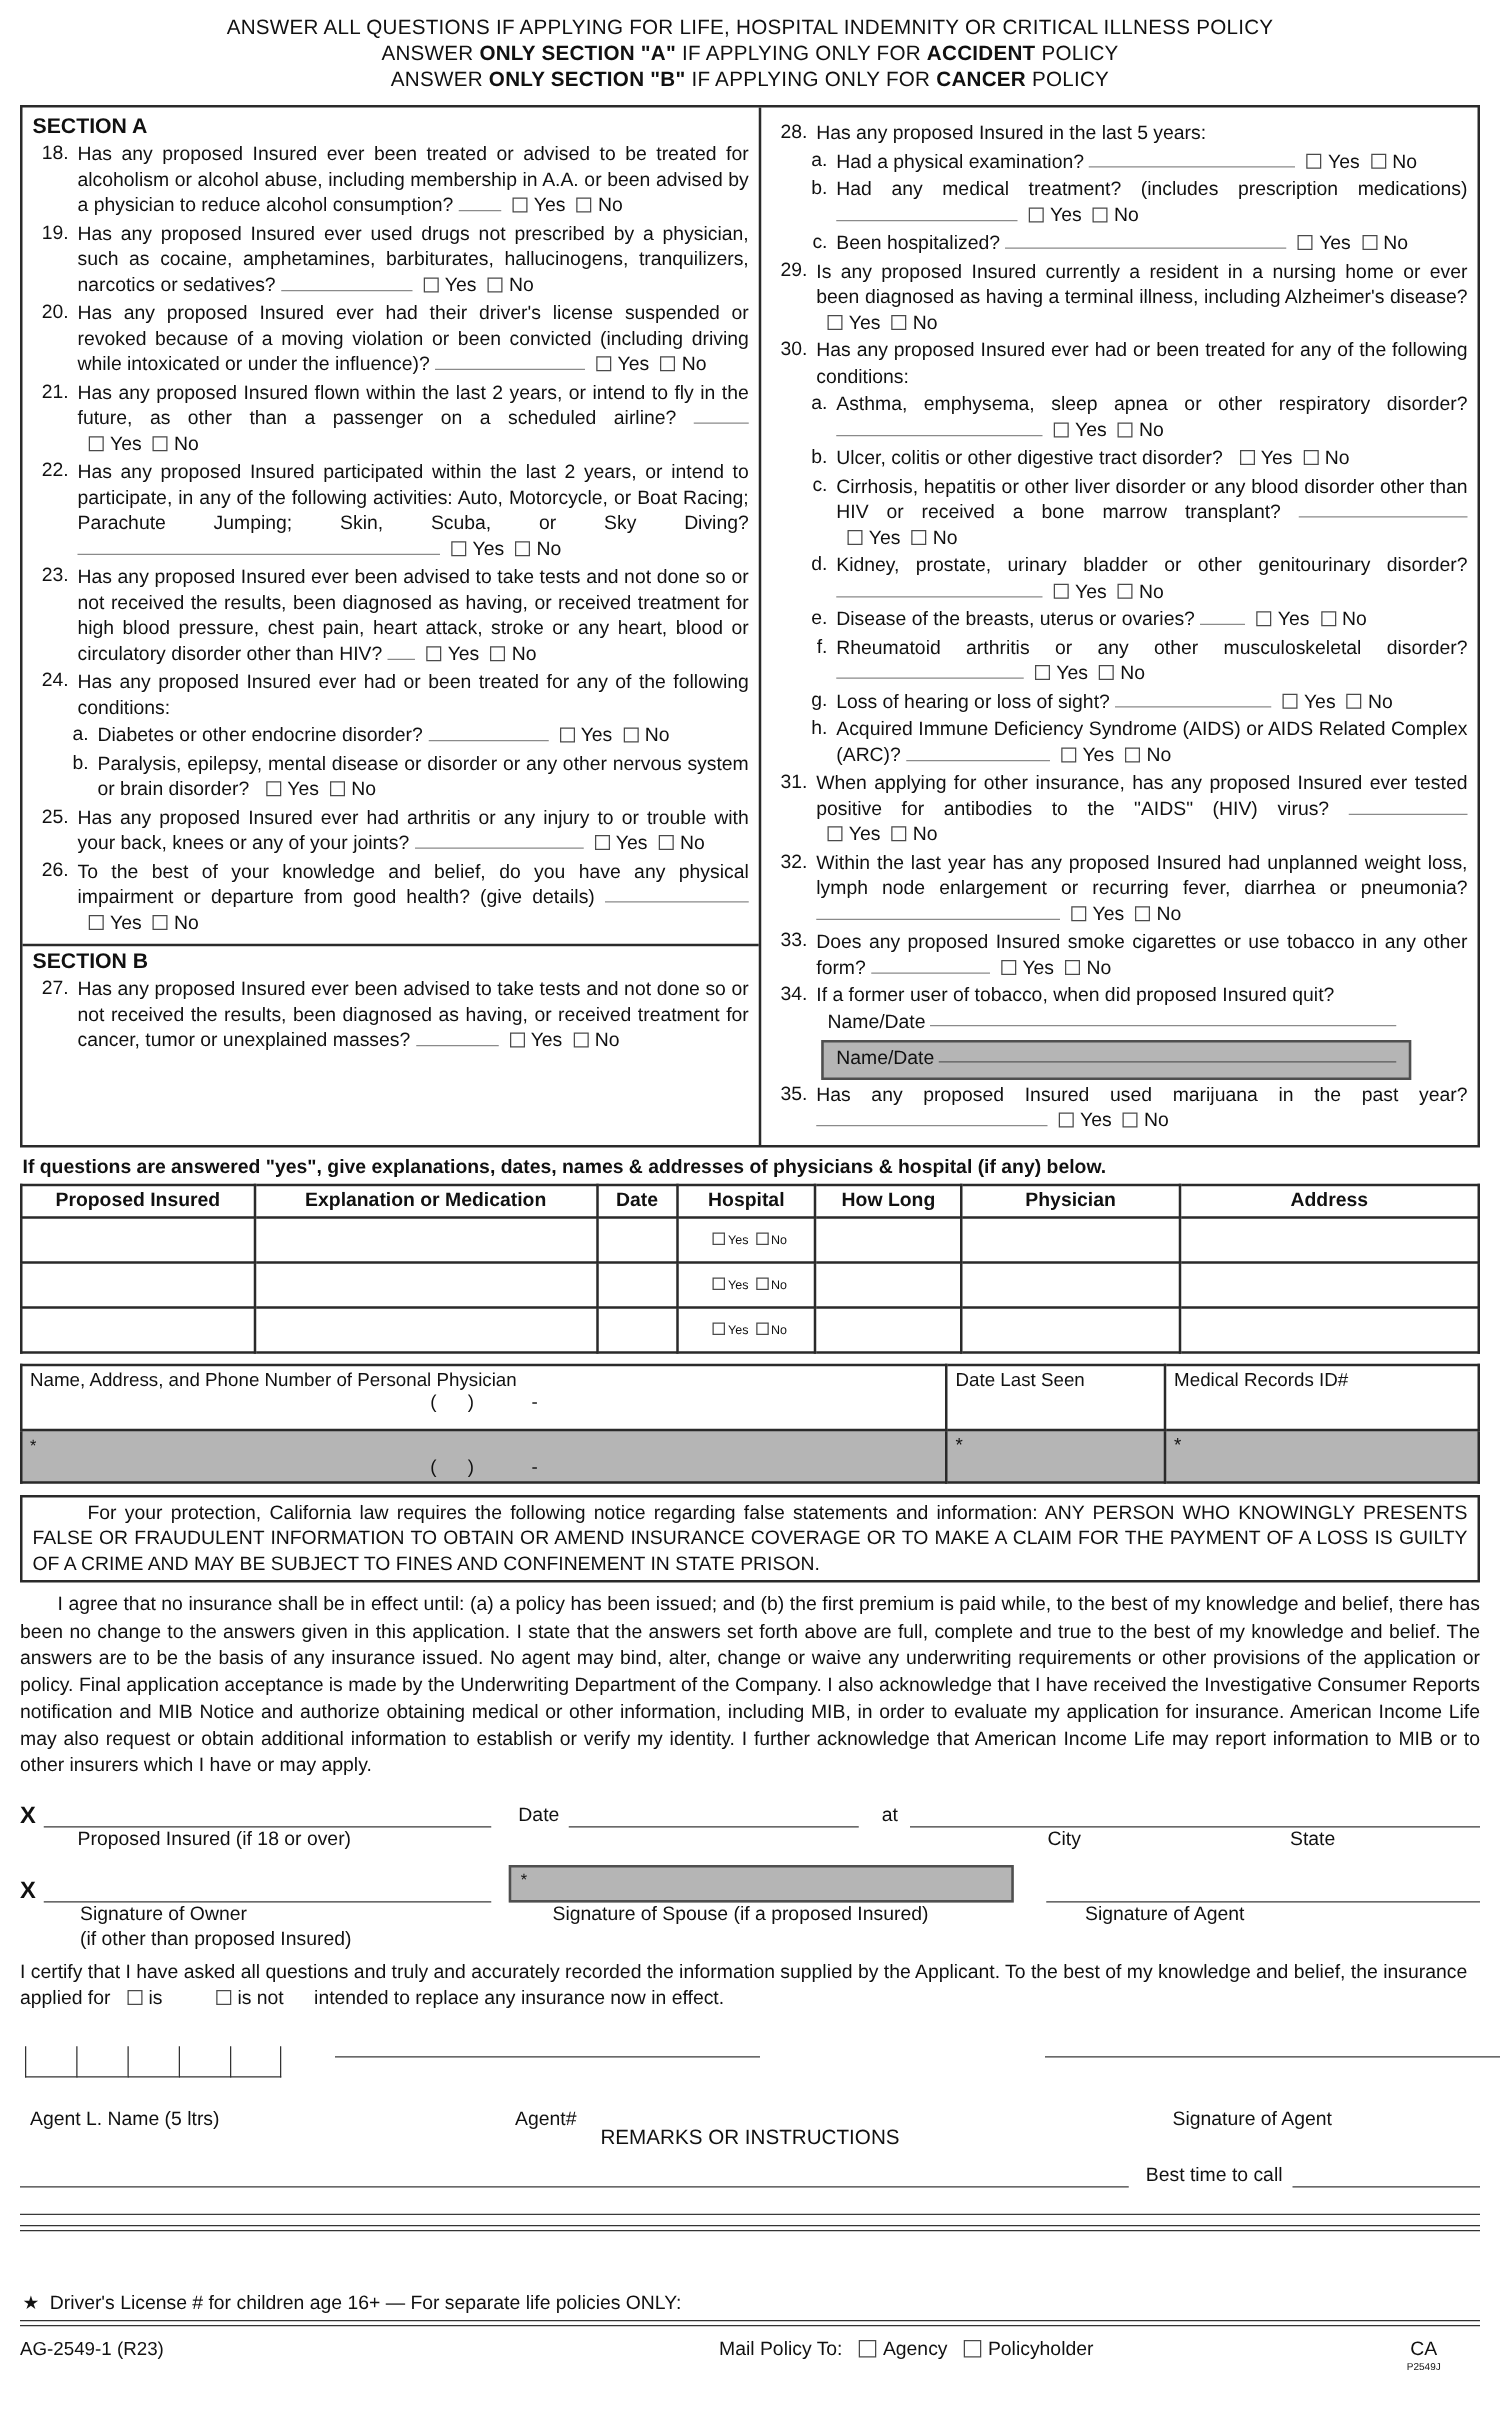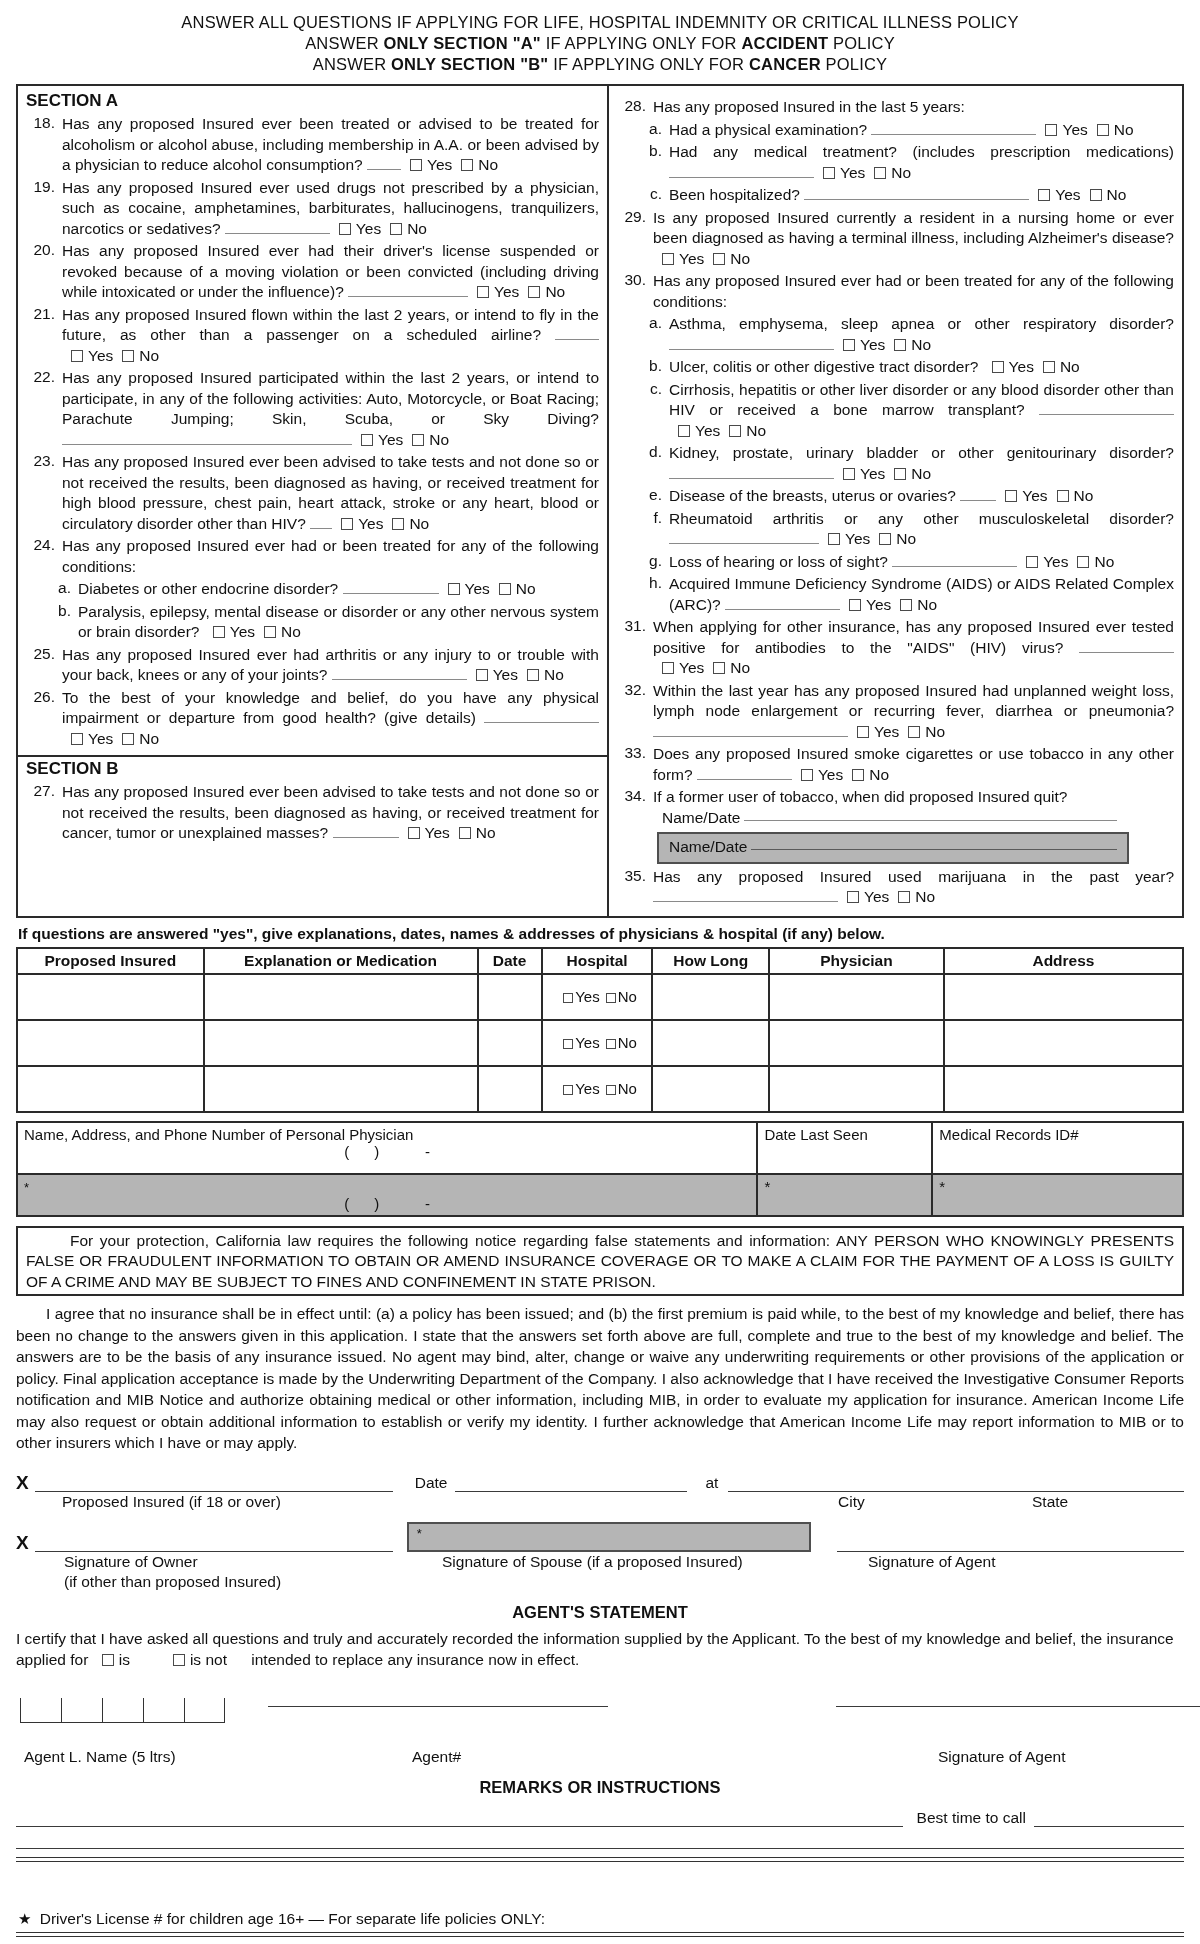--- a/index.html
+++ b/index.html
@@ -37,21 +37,21 @@
   .nd-row .fl { flex:1; margin-left:4px; }
   .nd-box { background:#b5b5b5; border:2px solid #4f4f4f; width:472px; display:flex;
             padding:4px 10px 6px 10px; margin:5px 0 3px 40px; }
   .nd-box .fl { flex:1; margin-left:4px; border-bottom-color:#5a5a5a; }
 
   
   .expl-note { font-weight:bold; font-size:15.5px; margin:7px 0 4px 2px; }
   table { width:100%; border-collapse:collapse; table-layout:fixed; }
   .exp-table th, .exp-table td, .phys-table td { border:2px solid #2a2a2a; }
   .exp-table th { font-size:15.5px; font-weight:bold; padding:3px 2px; }
-  .exp-table td { height:46px; font-size:15px; }
+  .exp-table td { height:36px; font-size:10px; }
   .exp-table td.hosp { text-align:center; white-space:nowrap; }
   .phys-table { margin-top:8px; }
   .phys-table td { font-size:15px; vertical-align:top; padding:3px 6px; }
   .phone { text-align:center; white-space:pre; font-size:15px; }
   .gray-row td { background:#b5b5b5; height:30px; }
   .star { font-size:13px; }
 
   
   .notice-box { border:2px solid #2a2a2a; margin-top:9px; padding:3px 8px 2px 8px; }
   .notice-text { font-size:15.5px; line-height:20.5px; text-align:justify; text-indent:44px; }
@@ -79,21 +79,21 @@
 
   
   .agent-fields { position:relative; height:74px; margin-top:14px; font-size:15.5px; }
   .comb { position:absolute; left:4px; top:14px; display:flex; }
   .comb .cell { width:41px; height:25px; border-left:1.6px solid #333; border-bottom:1.6px solid #333; }
   .comb .cell:last-child { border-right:1.6px solid #333; }
   .agent-fields .fline { position:absolute; border-bottom:1.8px solid #3a3a3a; }
   .agent-fields .lbl { position:absolute; top:64px; }
 
   
-  .rem-title { text-align:center; font-weight:bold; font-size:16.5px; margin-top:20px; }
+  .rem-title { text-align:center; font-weight:normal; font-size:16.5px; margin-top:4px; }
   .rem-row1 { display:flex; align-items:flex-end; margin-top:4px; height:26px; font-size:15.5px; }
   .rem-row1 .long { flex:1; }
   .rem-row1 .btc { white-space:nowrap; padding:0 8px 0 14px; }
   .rem-row1 .short { width:150px; }
   .rem-line2 { border-bottom:1.8px solid #3a3a3a; height:22px; margin-bottom:2px; }
 
   .drule { border-top:1.8px solid #333; border-bottom:1.8px solid #333; height:5px; margin-top:8px; }
   .dl-row { font-size:15.5px; padding:5px 2px 4px 2px;margin-top:43px; }
   .dl-row .st { font-size:15px; padding-right:4px; }
 
@@ -451,21 +451,20 @@
     <span class="spouse-box"><span>*</span></span>
     <span class="sline" style="flex:1; margin-left:26px"></span>
   </div>
   <div class="lab-row">
     <span style="left:48px">Signature of Owner</span>
     <span style="left:426px">Signature of Spouse (if a proposed Insured)</span>
     <span style="left:852px">Signature of Agent</span>
   </div>
   <div class="sub-lab">(if other than proposed Insured)</div>
 
-  <div class="ag-title">AGENT'S STATEMENT</div>
   <p class="ag-para">
     <span>I certify that I have asked all questions and truly and accurately recorded the information supplied by the Applicant.  To the best of my knowledge and belief, the insurance applied for</span>
     <span class="cb"></span><span>is</span><span class="sp30"></span><span class="cb"></span><span>is not</span><span class="sp16"></span>
     <span>intended to replace any insurance now in effect.</span>
   </p>
 
   <div class="agent-fields">
     <div class="comb">
       <span class="cell"></span>
       <span class="cell"></span>

